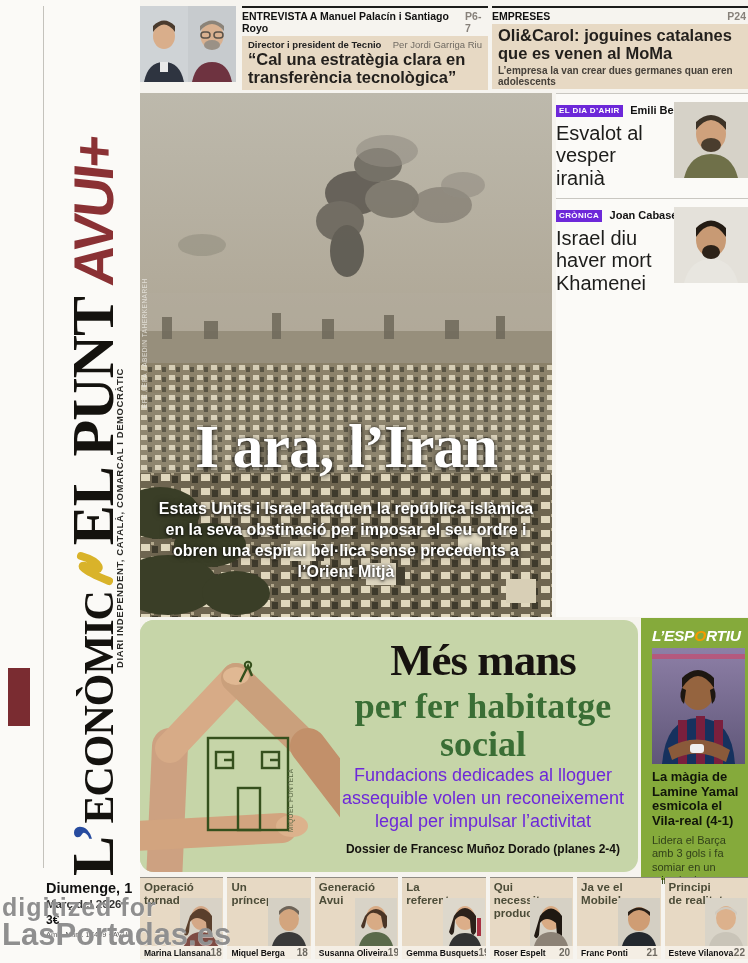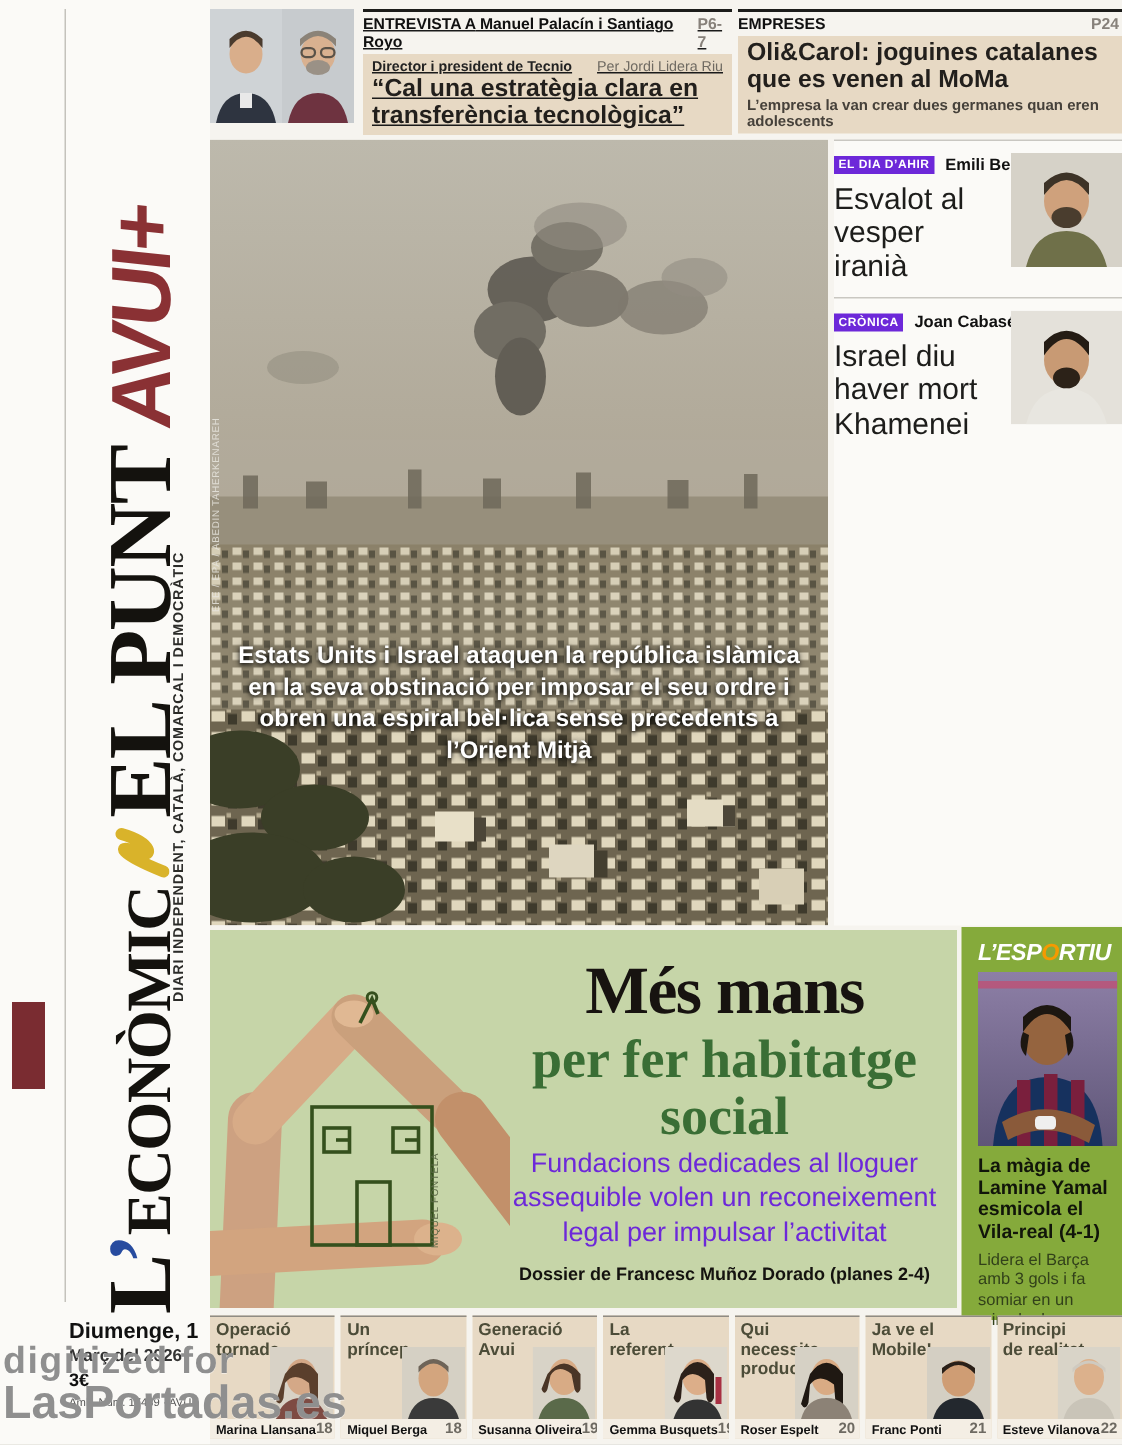--- a/index.html
+++ b/index.html
@@ -21,21 +21,21 @@
         margin-left:12px;}
   .tagline-rot{position:absolute;left:114px;top:668px;transform-origin:0 0;transform:rotate(-90deg);
         width:380px;font-size:9.5px;font-weight:700;letter-spacing:.6px;color:#2b2b28;white-space:nowrap;}
   .datebox{position:absolute;left:46px;top:879px;width:92px;line-height:1.25;}
   .date-d{font-size:14.5px;font-weight:800;color:#111;}
   .date-m{font-size:11.5px;font-weight:600;color:#333;}
   .date-p{font-size:12px;font-weight:800;color:#111;margin-top:1px;}
   .date-i{font-size:7.5px;color:#555;margin-top:2px;}
   
   .topbox{position:absolute;top:6px;}
-  .tb-interview{left:140px;width:348px;height:84px;text-decoration:underline;}
+  .tb-interview{left:140px;width:348px;height:84px;}
   .tb-empreses{left:492px;width:256px;height:84px;}
   .kicker{border-top:2px solid #1c1c1a;display:flex;justify-content:space-between;
         padding:2px 2px 2px 0;font-size:10.5px;}
   .kicker b{color:#111;}
   .pageref{color:#87817a;font-weight:700;font-size:10.5px;}
   .beigepanel{background:#e7d9c4;padding:3px 6px 4px 6px;}
   .iv-wrap{display:flex;}
   .iv-photos{display:flex;width:96px;height:76px;margin-right:6px;}
   .iv-photos .portrait{width:48px;height:76px;}
   .rolerow{display:flex;justify-content:space-between;font-size:9.5px;}
@@ -59,21 +59,21 @@
   
   .sidebar{position:absolute;left:556px;top:93px;width:192px;height:524px;background:#fbfaf7;}
   .sb-item{position:relative;border-top:1px solid #c9c7c1;padding:6px 0 0 0;height:92px;}
   .sb-item + .sb-item{margin-top:6px;}
   .tag{display:inline-block;background:#6d28d9;color:#fff;font-size:8px;font-weight:700;
         letter-spacing:.4px;padding:1.5px 3px;vertical-align:1px;}
   .sb-author{font-size:11px;font-weight:800;color:#111;margin-left:3px;}
   .sb-headline{font-size:20px;font-weight:400;color:#1d1d1b;line-height:1.12;margin-top:4px;width:112px;}
   .sb-portrait{position:absolute;right:0;top:8px;width:74px;height:76px;overflow:hidden;}
   
-  .dossier{position:absolute;left:140px;top:620px;width:498px;height:252px;background:#c6d5a8;overflow:hidden;}
+  .dossier{position:absolute;left:140px;top:620px;width:498px;height:252px;background:#c6d5a8;overflow:hidden;border-radius:14px;}
   .hands{position:absolute;left:0;top:0;width:200px;height:252px;}
   .fontela-rot{position:absolute;left:147px;top:212px;transform-origin:0 0;transform:rotate(-90deg);
         font-size:6.5px;color:#5c6a48;letter-spacing:.5px;white-space:nowrap;}
   .dos-text{position:absolute;left:196px;top:14px;width:294px;text-align:center;}
   .dos-t1{font-family:"Liberation Serif",serif;font-weight:700;font-size:45px;color:#171310;letter-spacing:-1px;}
   .dos-t2{font-family:"Liberation Serif",serif;font-weight:700;font-size:36px;color:#3a6e35;line-height:1.05;margin-top:2px;}
   .dos-deck{font-size:18px;font-weight:500;color:#6d28d9;line-height:1.3;}
   .dos-footer{position:absolute;left:196px;width:294px;top:222px;text-align:center;
         font-size:12px;font-weight:800;color:#14120f;}
   
@@ -155,21 +155,21 @@
         </span>
       </div>
       <div style="flex:1">
         <div class="kicker">
           <span><b>ENTREVISTA A</b><b> Manuel Palacín i Santiago Royo</b></span>
           <span class="pageref">P6-7</span>
         </div>
         <div class="beigepanel">
           <div class="rolerow">
             <span class="role">Director i president de Tecnio</span>
-            <span class="byline">Per Jordi Lidera Riu</span>
+            <span class="byline">Per Jordi Garriga Riu</span>
           </div>
           <div class="iv-headline">“Cal una estratègia clara en transferència tecnològica”</div>
         </div>
       </div>
     </div>
   </div>
 
   <div class="topbox tb-empreses">
     <div class="kicker">
       <b>EMPRESES</b>
@@ -241,20 +241,21 @@
         <rect x="150" y="448" width="26" height="20" fill="#e8e0c8"></rect>
           <rect x="176" y="452" width="8" height="16" fill="#4c4638"></rect>
         <rect x="226" y="470" width="30" height="22" fill="#ded6c0"></rect>
           <rect x="256" y="474" width="9" height="18" fill="#443f30"></rect>
         <rect x="318" y="440" width="24" height="18" fill="#e4dcc4"></rect>
           <rect x="342" y="444" width="8" height="14" fill="#4c4638"></rect>
         <rect x="366" y="486" width="30" height="24" fill="#d8cfb6"></rect>
       </g>
     </svg>
     <div class="hl-overlay">
+      <div class="hl-main">I ara, l’Iran</div>
       <div class="hl-deck">Estats Units i Israel ataquen la república islàmica en la seva obstinació per imposar el seu ordre i obren una espiral bèl·lica sense precedents a l’Orient Mitjà</div>
     </div>
   </div>
   <div class="credit-rot">EFE / EPA / ABEDIN TAHERKENAREH</div>
 
   <div class="sidebar">
     <div class="sb-item">
       <div>
         <span class="tag">EL DIA D’AHIR</span>
         <span class="sb-author">Emili Bella</span>

